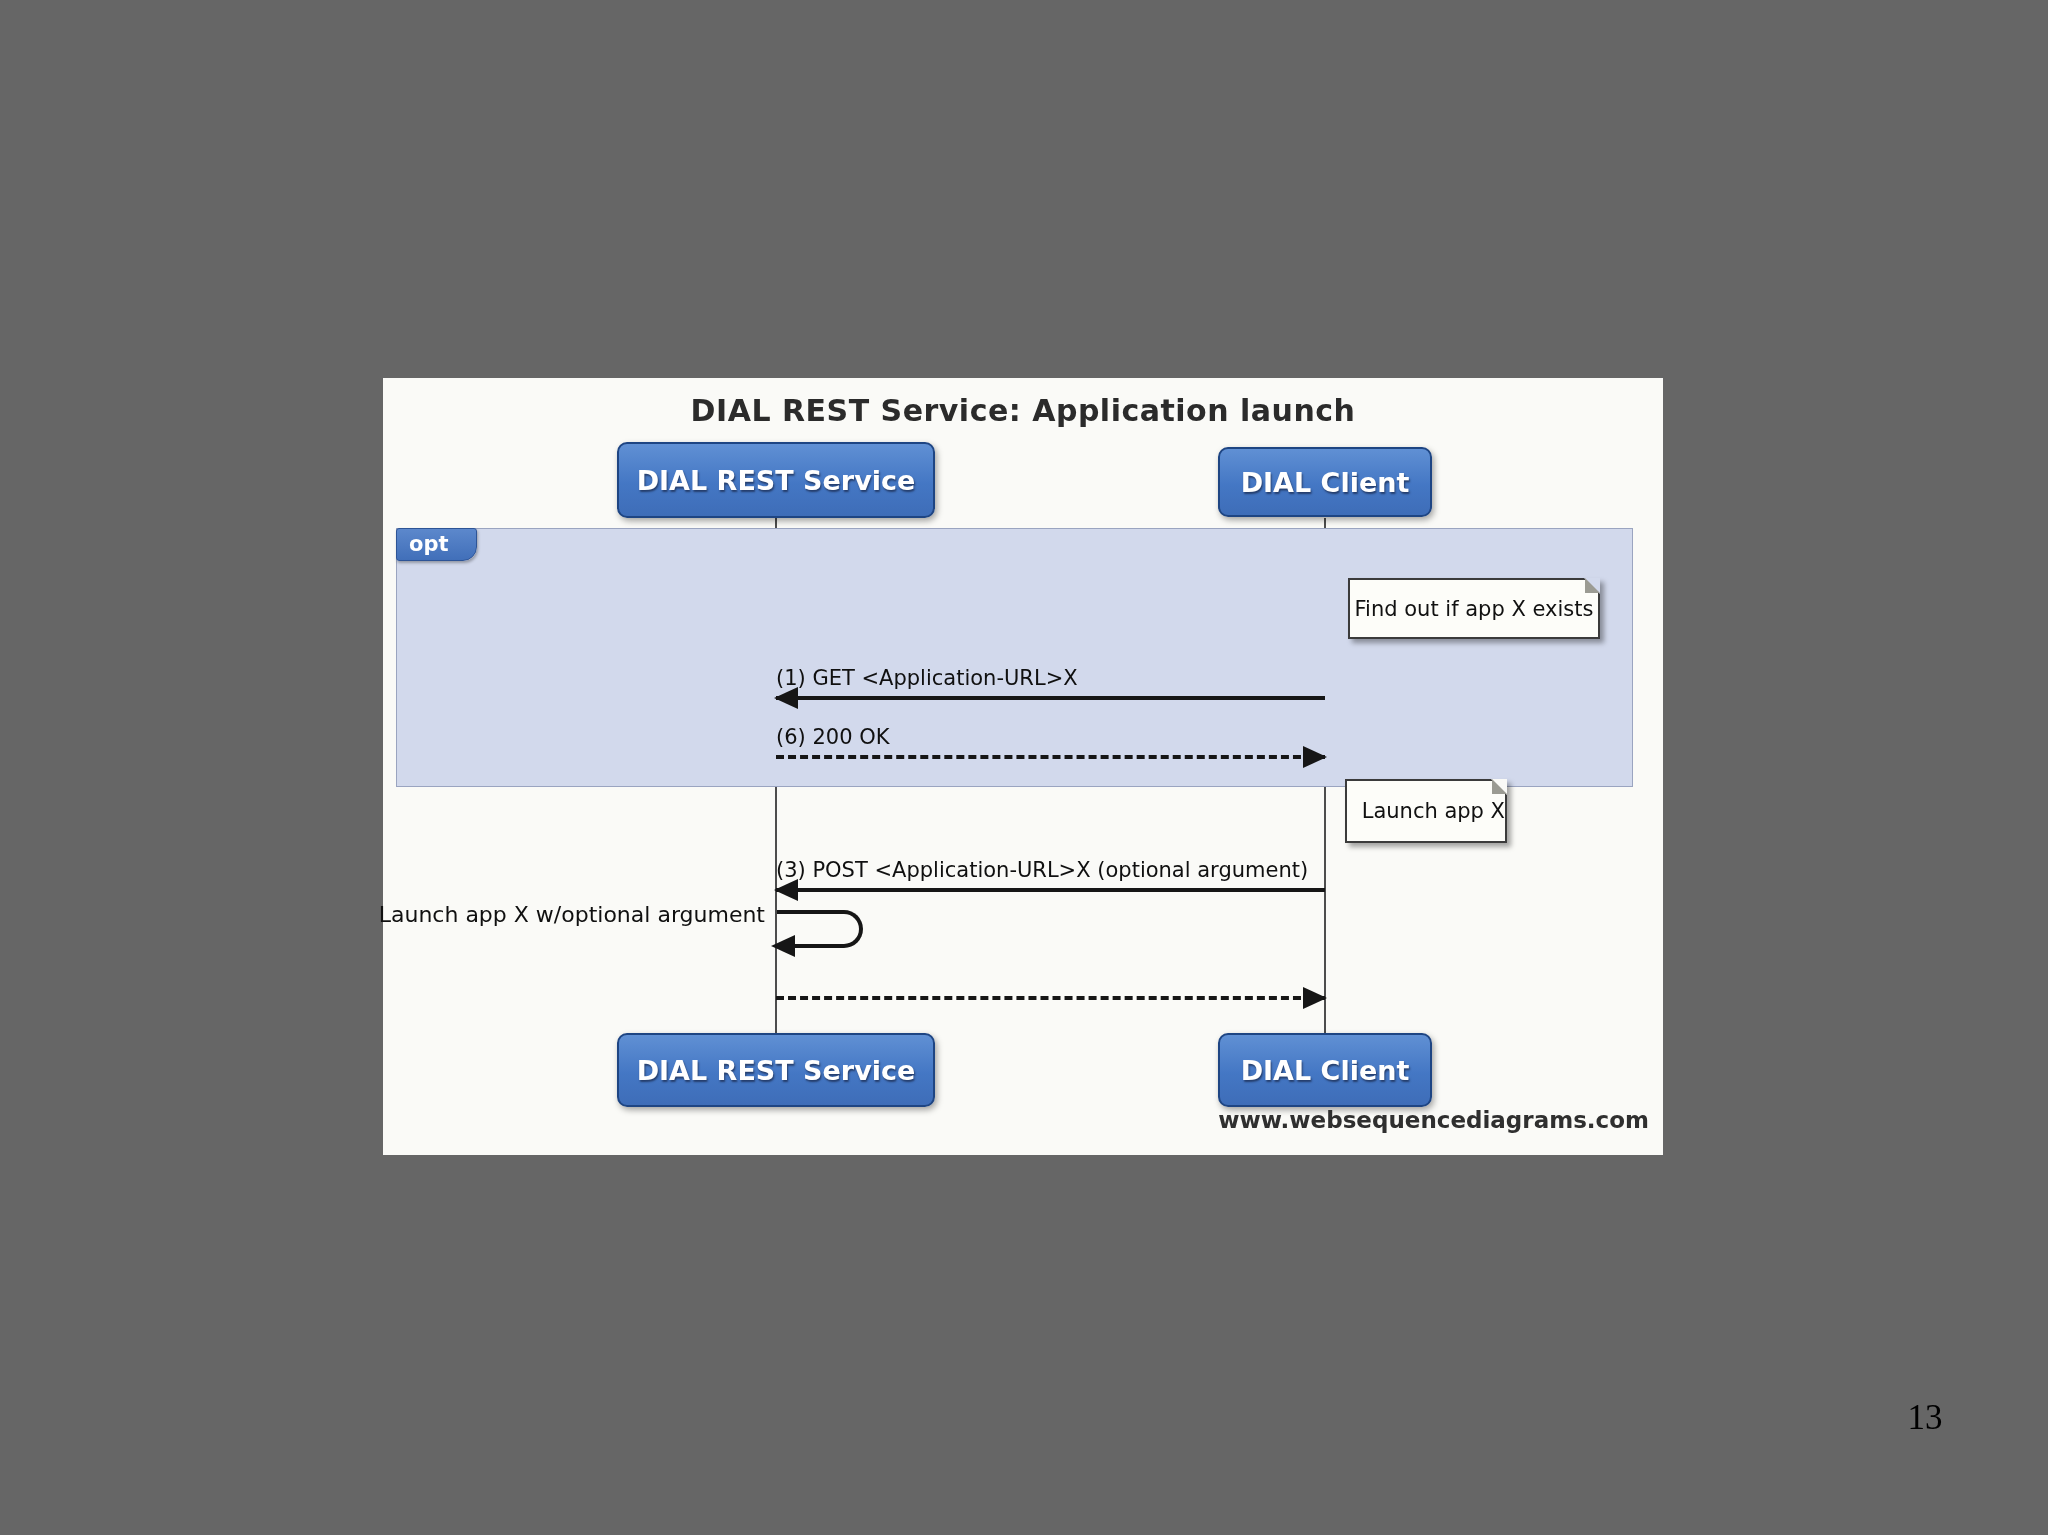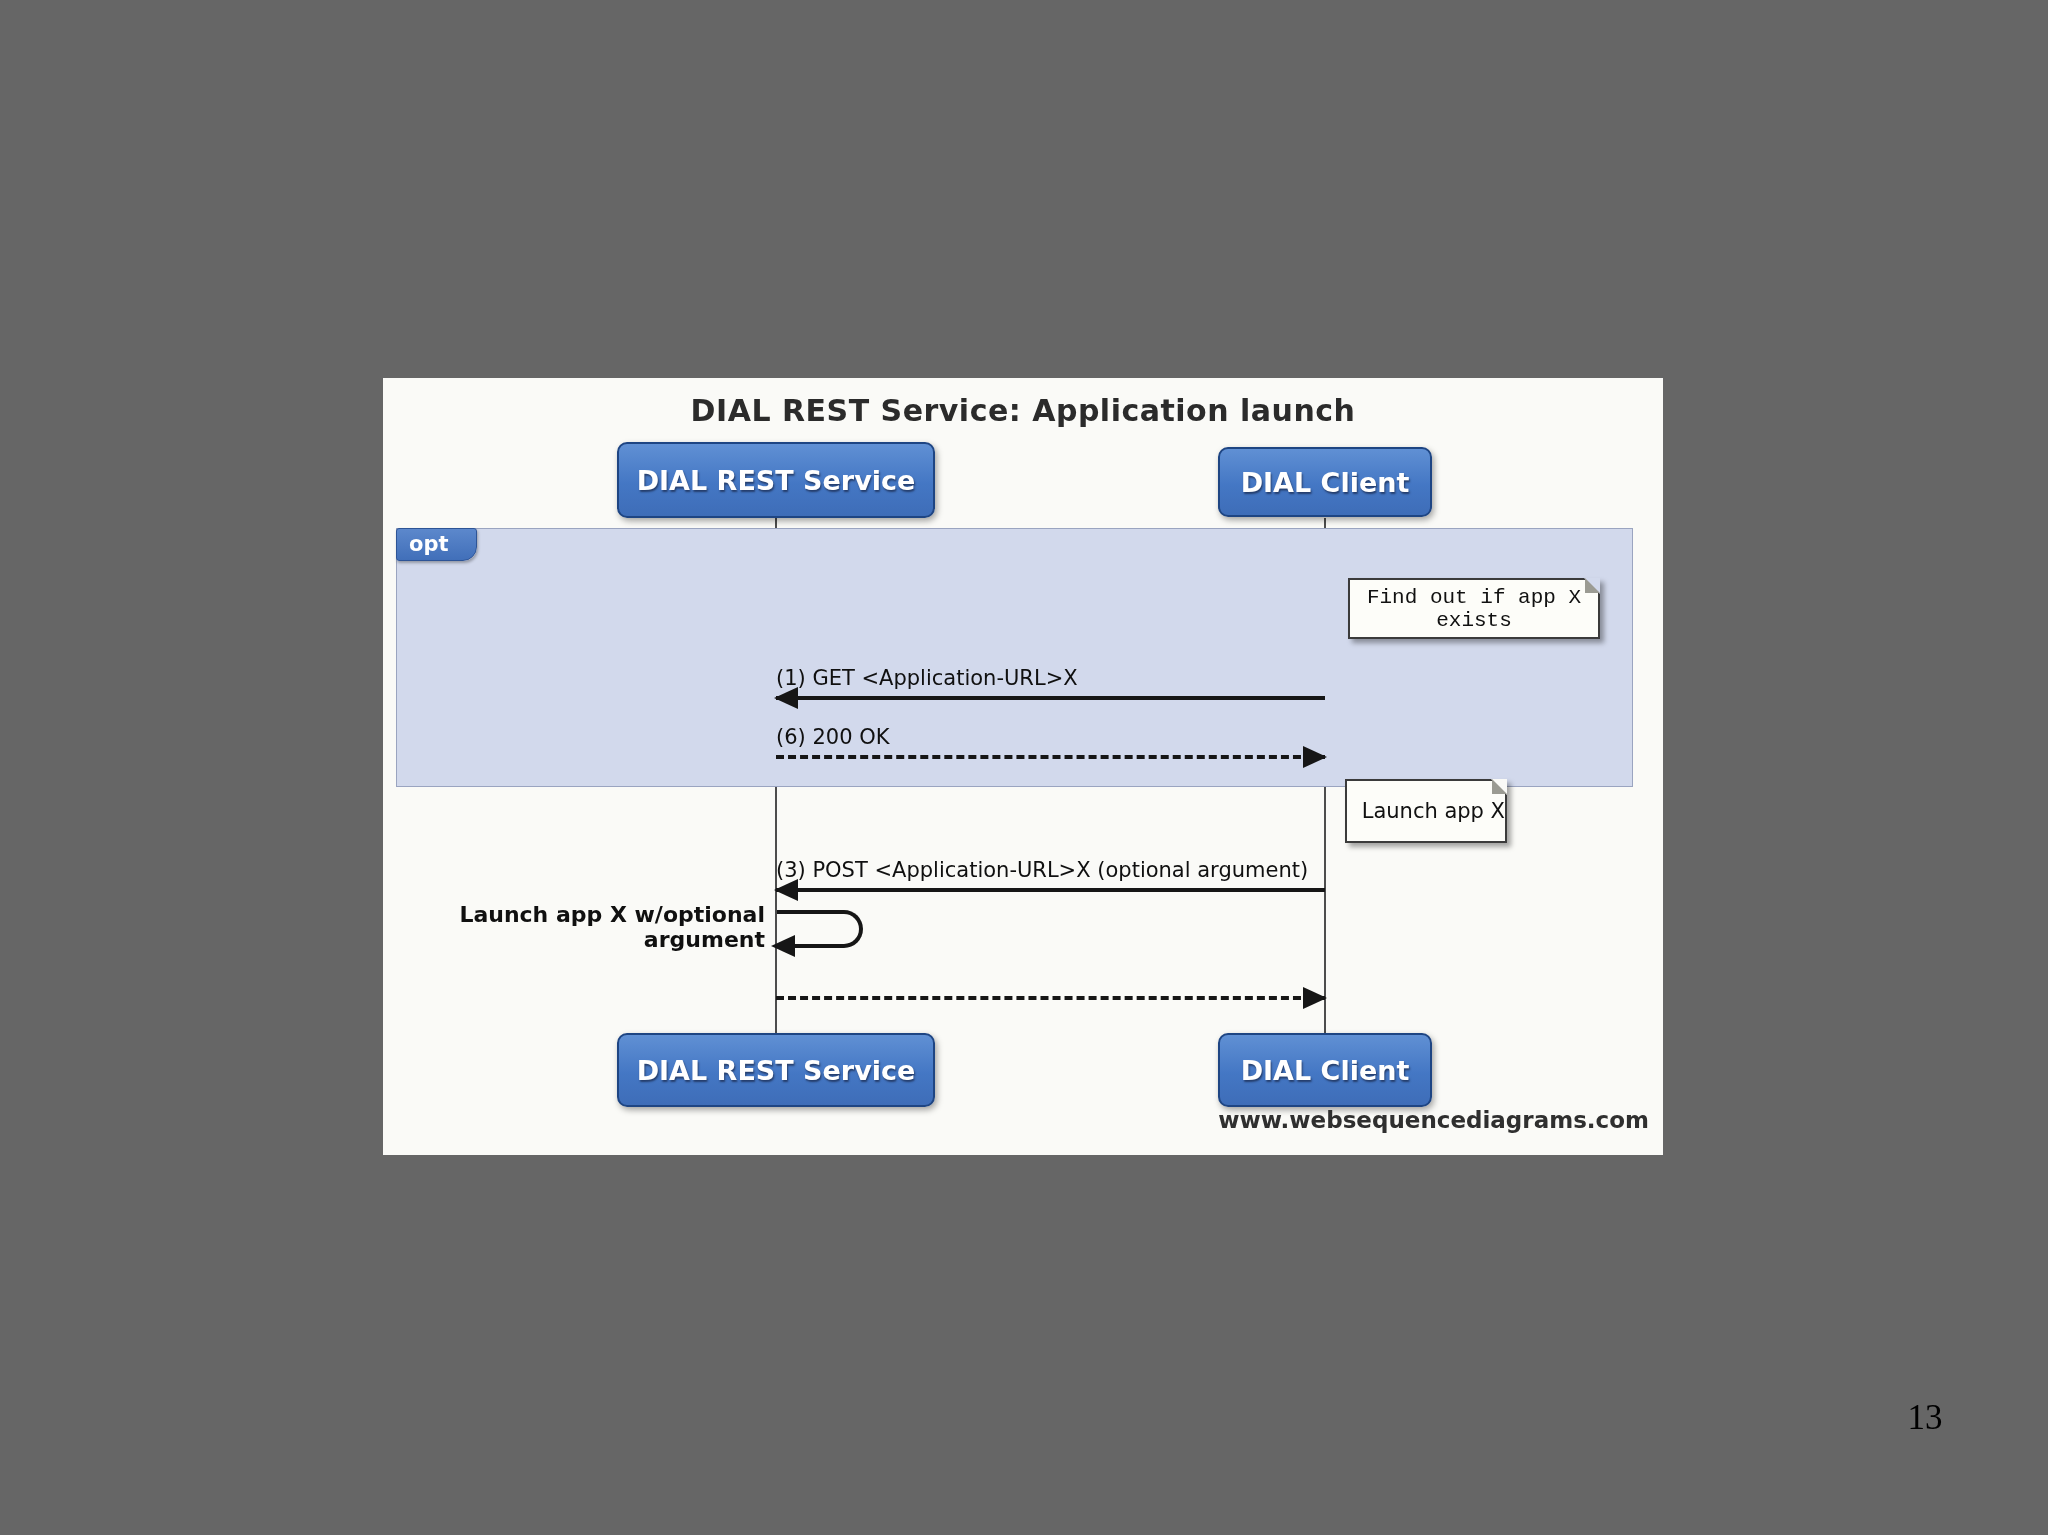--- a/index.html
+++ b/index.html
@@ -46,42 +46,42 @@
   .note { position:absolute; background:#fdfdf9; border:2px solid #3b3b3b;
     box-shadow:4px 4px 5px rgba(0,0,0,0.35);
     display:flex; align-items:center; justify-content:center;
     font-size:21px; color:#111; text-align:center; }
   .note::before { content:""; position:absolute; top:-2px; right:-2px; width:0; height:0;
     border-left:16px solid transparent; }
   .note.on-fragment::before { border-top:16px solid #d2d9ec; }
   .note.on-panel::before    { border-top:16px solid #fafaf7; }
   .note::after { content:""; position:absolute; top:-2px; right:-2px; width:0; height:0;
     border-bottom:15px solid #9b9b93; border-right:15px solid transparent; }
-  .note.find-app  { left:965px; top:200px; width:252px; height:61px;font-family:Liberation Mono, monospace; }
+  .note.find-app  { left:965px; top:200px; width:252px; height:61px; }
   .note.launch-app{ left:962px; top:401px; width:162px; height:64px;justify-content:flex-end; }
 
   
   .msg { position:absolute; left:393px; width:549px; }
   .msg-label { width:100%; text-align:left; font-size:21px; color:#101010; height:30px; }
   .msg-line { position:relative; width:100%; height:0; }
   .msg.solid  .msg-line { border-top:4px solid #161616; }
   .msg.dashed .msg-line { border-top:4px dashed #161616; }
   .arrowhead { position:absolute; width:0; height:0;
     border-top:11px solid transparent; border-bottom:11px solid transparent; }
   .arrowhead.point-left  { left:-2px; top:-13px; border-right:24px solid #161616; }
   .arrowhead.point-right { right:-2px; top:-13px; border-left:24px solid #161616; }
 
   .msg.m1 { top:288px; }
   .msg.m2 { top:347px; }
   .msg.m3 { top:480px; }
   .msg.m4 { top:618px; }
 
   
   .self-label { position:absolute; right:898px; top:524px; width:400px; text-align:right;
-    font-size:22px; color:#101010;font-weight:bold; }
+    font-size:22px; color:#101010; }
   .self-loop { position:absolute; left:394px; top:532px; width:86px; height:38px;
     border:4px solid #161616; border-left:none; border-radius:0 20px 20px 0; }
   .self-loop .arrowhead { left:-6px; top:auto; bottom:-13px;
     border-right:24px solid #161616; }
 
   .watermark { position:absolute; right:14px; top:729px; font-size:23px; font-weight:600;
     color:#2f2f2f; }
 </style>
 </head>
 <body>

